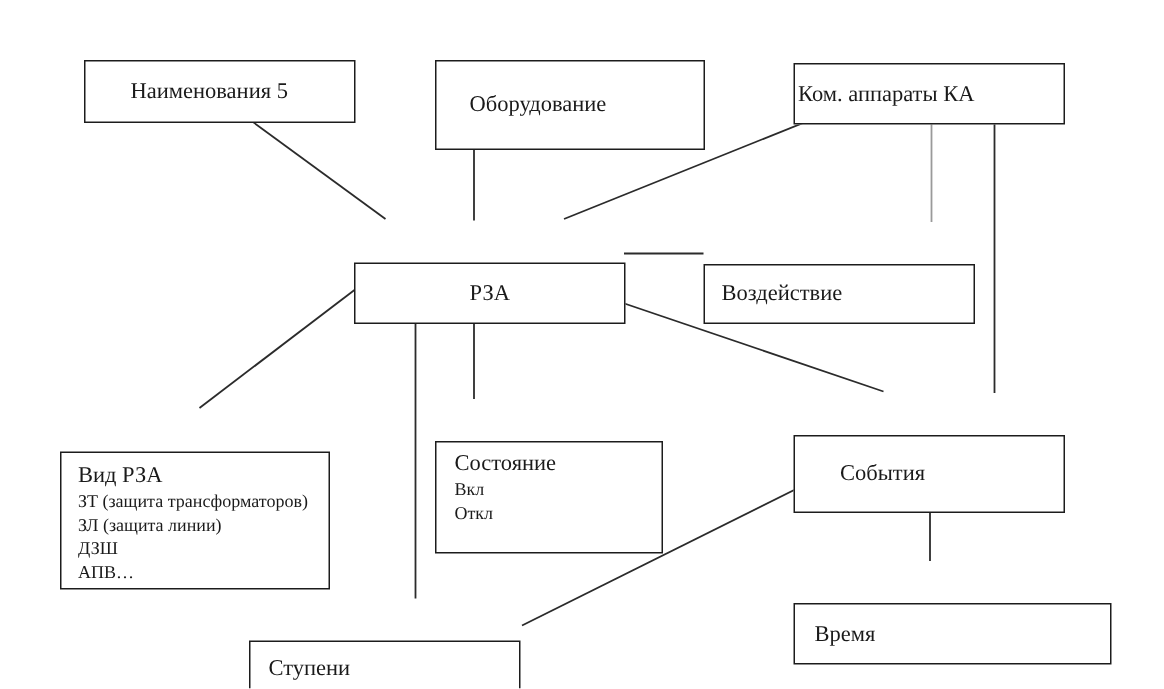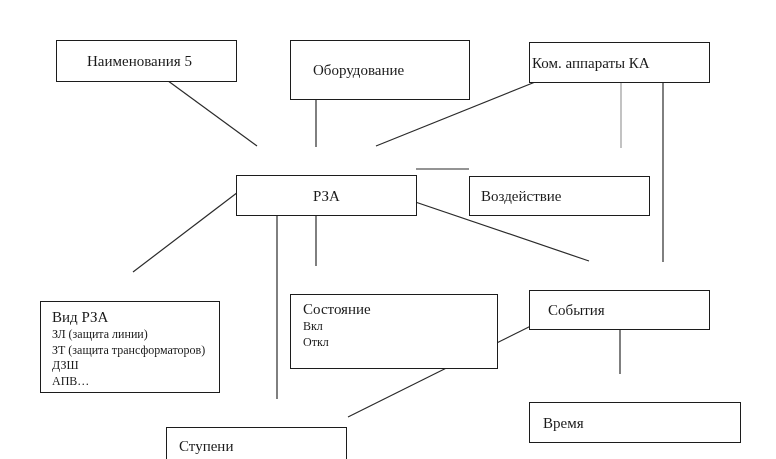--- a/index.html
+++ b/index.html
@@ -49,22 +49,22 @@
   .multi .label {
     margin-bottom: 1px;
   }
   
   .n-naimenovaniya { left: 56px;  top: 12px;  width: 181px; height: 42px; padding-left: 30px; }
   .n-oborudovanie  { left: 290px; top: 12px;  width: 180px; height: 60px; padding-left: 22px; }
   .n-kom-apparaty  { left: 529px; top: 14px;  width: 181px; height: 41px; padding-left: 2px; }
   .n-rza           { left: 236px; top: 147px; width: 181px; height: 41px; justify-content: center; }
   .n-vozdeystvie   { left: 469px; top: 148px; width: 181px; height: 40px; padding-left: 11px; }
   .n-vid-rza       { left: 40px;  top: 273px; width: 180px; height: 92px; padding: 6px 2px 0 11px; }
-  .n-sostoyanie    { left: 290px; top: 266px; width: 208px; height: 75px; padding: 5px 2px 0 12px; }
-  .n-sobytiya      { left: 529px; top: 262px; width: 181px; height: 40px; padding-left: 18px; }
+  .n-sostoyanie    { left: 290px; top: 266px; width: 152px; height: 75px; padding: 5px 2px 0 12px; }
+  .n-sobytiya      { left: 529px; top: 262px; width: 181px; height: 52px; padding-left: 30px; }
   .n-vremya        { left: 529px; top: 374px; width: 212px; height: 41px; padding-left: 13px; }
   .n-stupeni       { left: 166px; top: 399px; width: 181px; height: 38px; padding-left: 12px; }
 </style>
 </head>
 <body>
 
 <div class="canvas">
 
   <svg class="edges-layer" width="776" height="459" viewBox="0 0 776 459" xmlns="http://www.w3.org/2000/svg">
     <line x1="134" y1="56" x2="257" y2="146" stroke="#2b2b2b" stroke-width="1.2"></line>
@@ -96,22 +96,22 @@
   <div class="node single n-rza">
     <span class="label">РЗА</span>
   </div>
 
   <div class="node single n-vozdeystvie">
     <span class="label">Воздействие</span>
   </div>
 
   <div class="node multi n-vid-rza">
     <div class="label">Вид РЗА</div>
+    <div class="item">ЗТ (защита трансформаторов)</div>
     <div class="item">ЗЛ (защита линии)</div>
-    <div class="item">ЗТ (защита трансформаторов)</div>
     <div class="item">ДЗШ</div>
     <div class="item">АПВ…</div>
   </div>
 
   <div class="node multi n-sostoyanie">
     <div class="label">Состояние</div>
     <div class="item">Вкл</div>
     <div class="item">Откл</div>
   </div>
 

